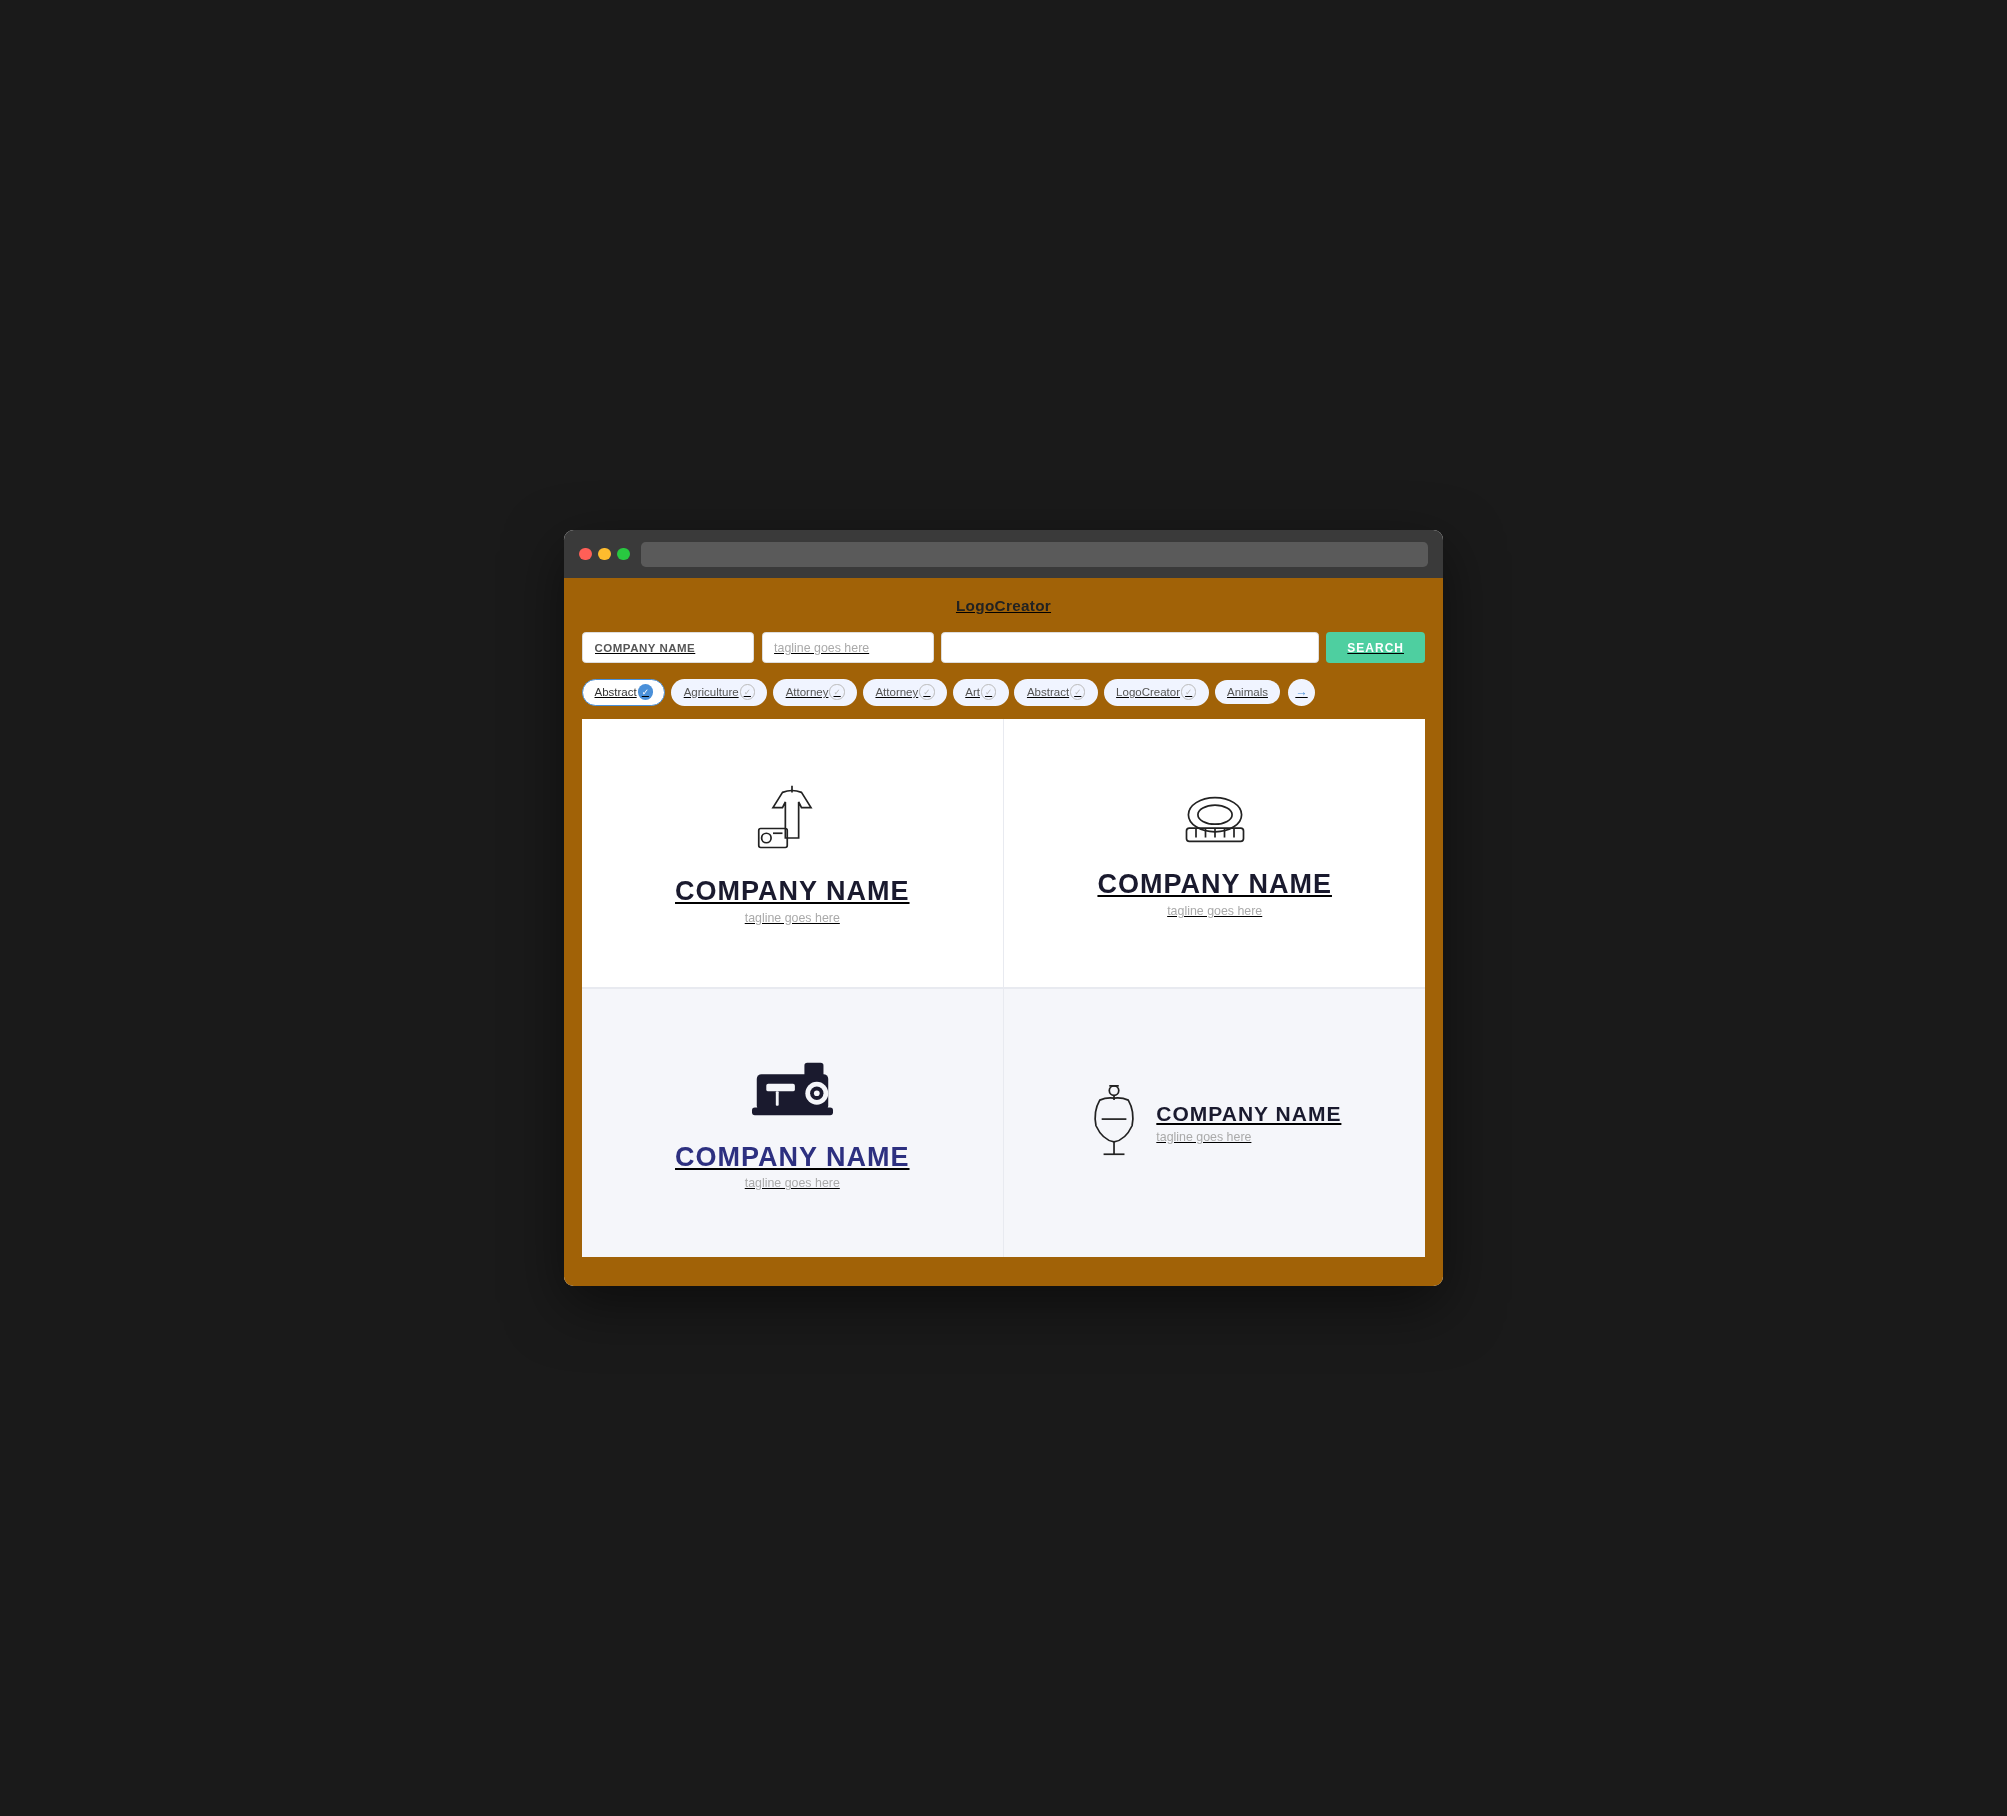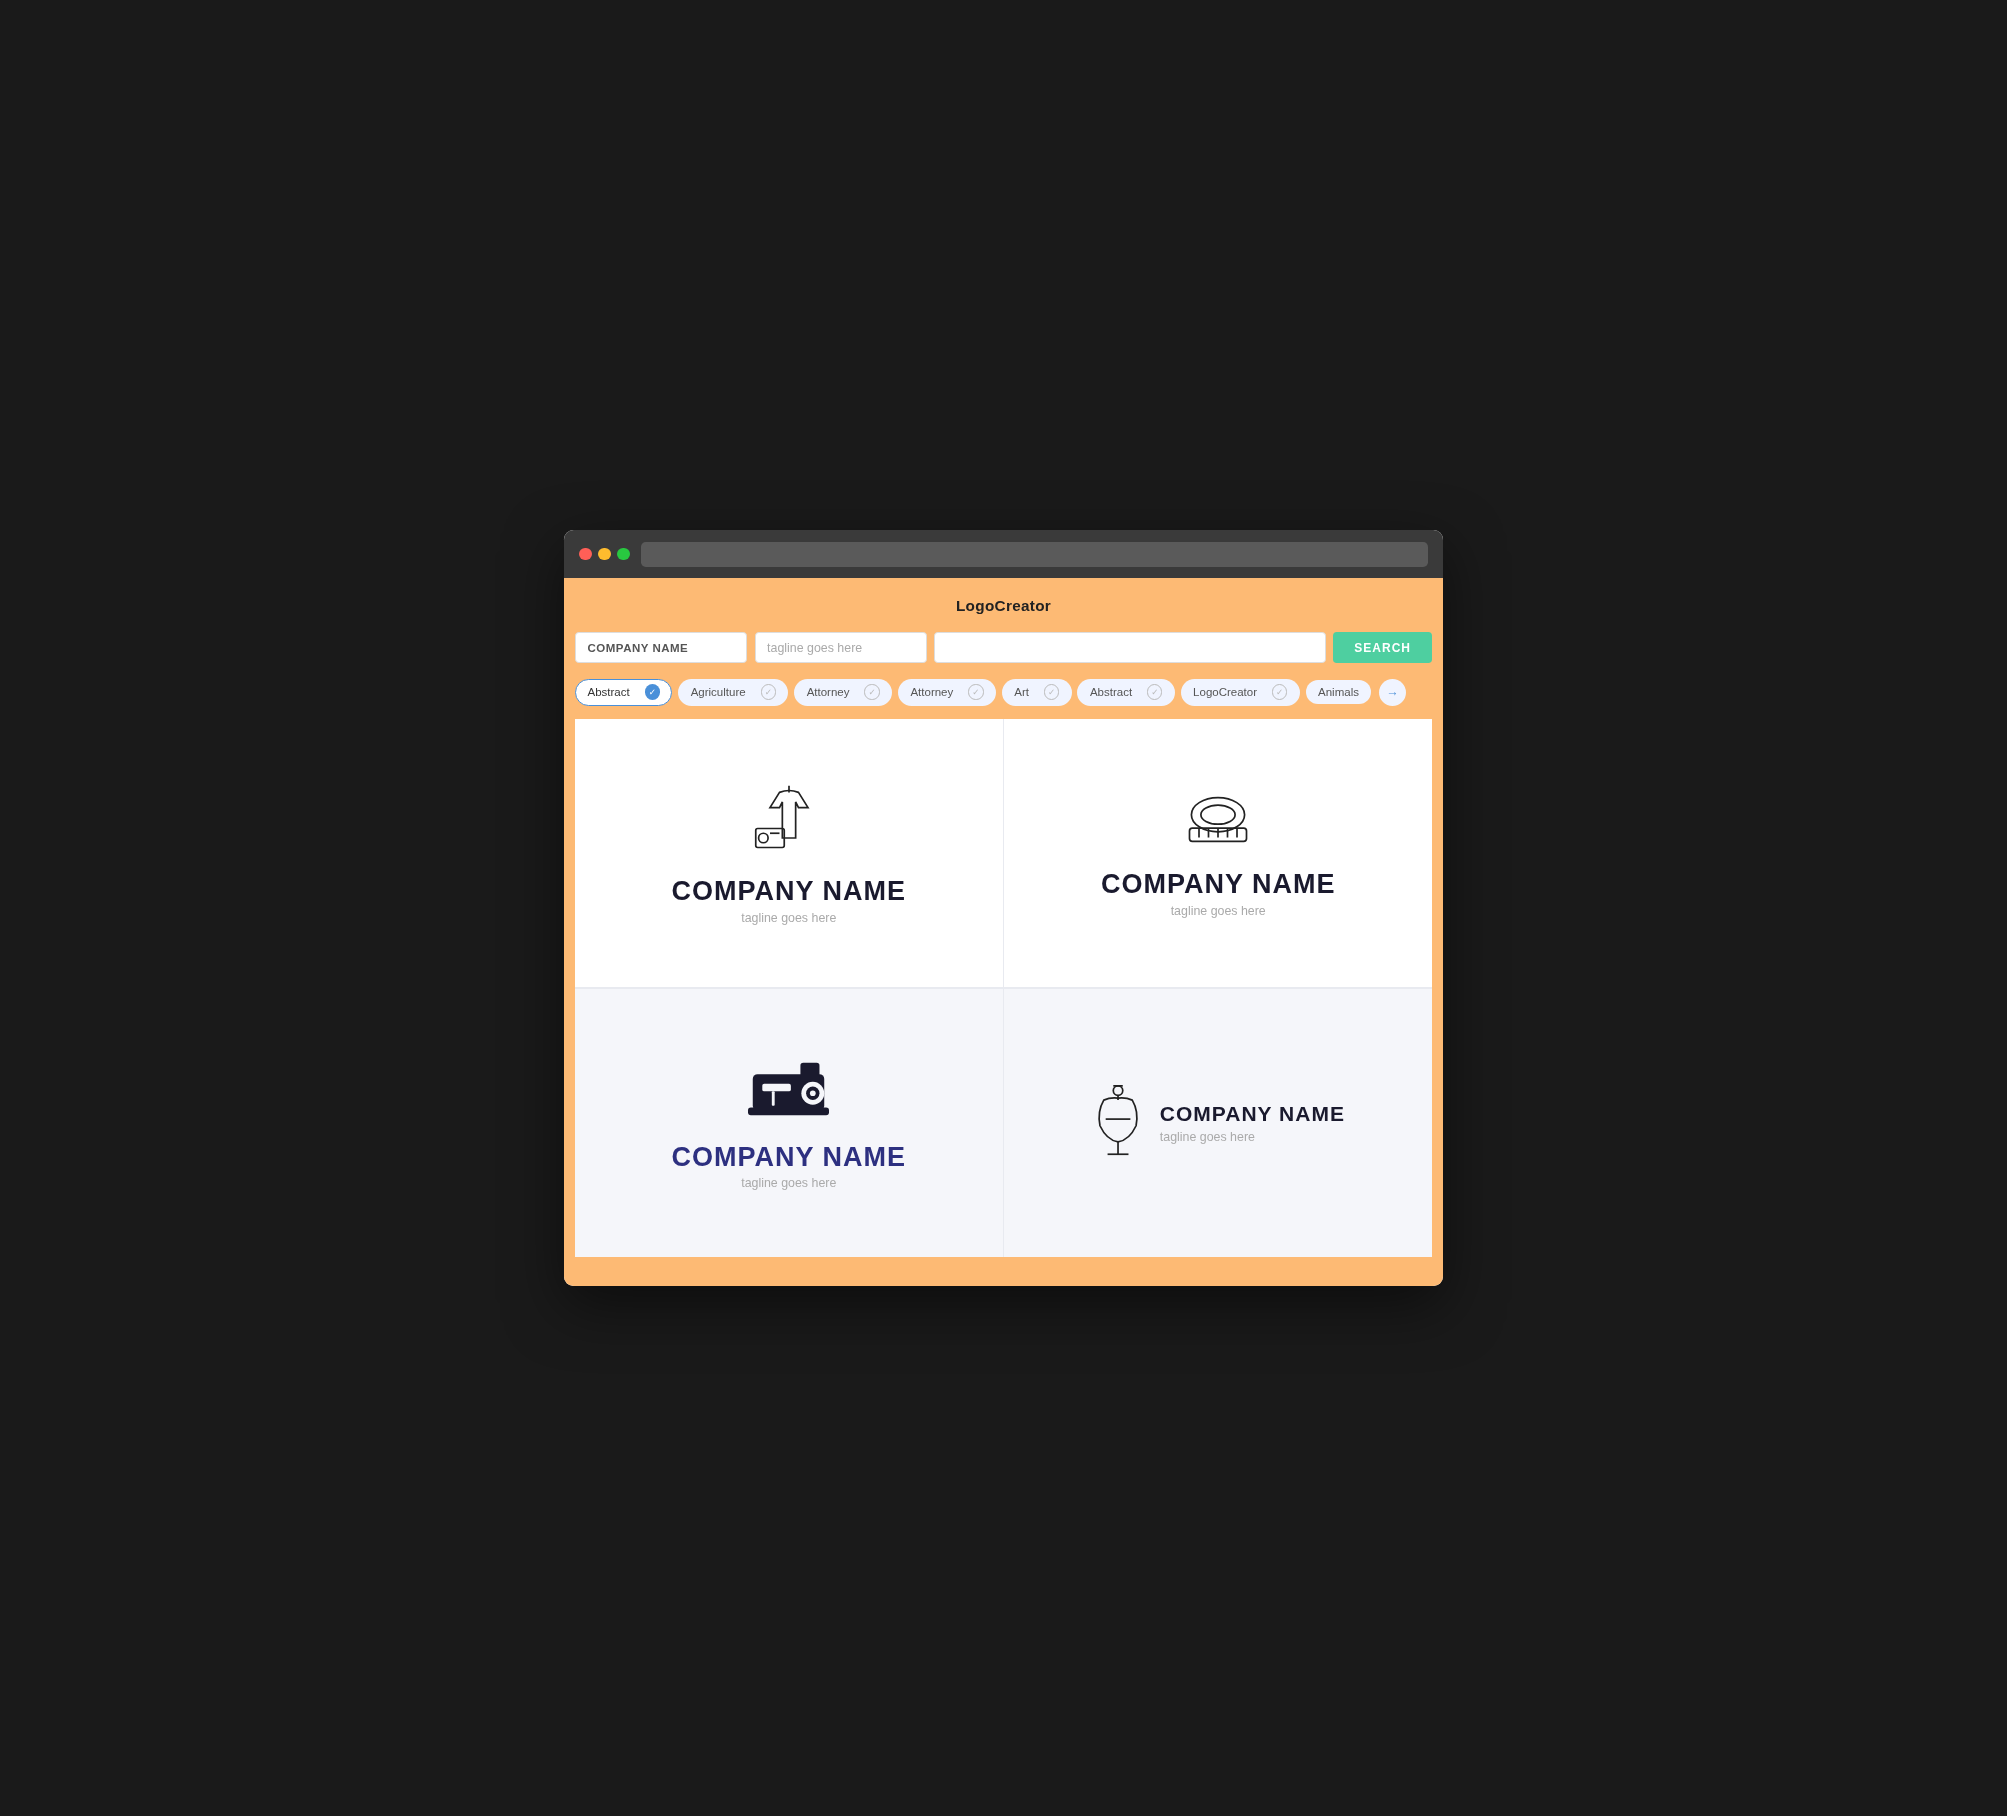--- a/index.html
+++ b/index.html
@@ -37,22 +37,23 @@
     .tl-red { background: #ff5f57; }
     .tl-yellow { background: #febc2e; }
     .tl-green { background: #28c840; }
     .address-bar {
       flex: 1;
       background: #5a5a5a;
       border-radius: 4.8px;
       height: 25px;
     }
     .app-content {
-      background: #fdba74;
-      padding: 19px 11px 29px;
+      background: #a16207;
+      padding: 19px 18px 29px;
+      text-decoration: underline;
     }
     .app-title {
       text-align: center;
       font-weight: 700;
       font-size: 15.3px;
       color: #222;
       margin-bottom: 17px;
       letter-spacing: 0.3px;
     }
     .search-bar {
@@ -98,21 +99,21 @@
     .filter-bar {
       display: flex;
       align-items: center;
       gap: 5.7px;
       margin-bottom: 13.4px;
       flex-wrap: wrap;
     }
     .filter-chip {
       display: flex;
       align-items: center;
-      gap: 15px;
+      gap: 1px;
       padding: 4.8px 11.5px;
       border-radius: 19px;
       font-size: 11.5px;
       cursor: pointer;
       border: 1.4px solid transparent;
       color: #555;
       background: #f0f4ff;
     }
     .filter-chip.active {
       background: #fff;

